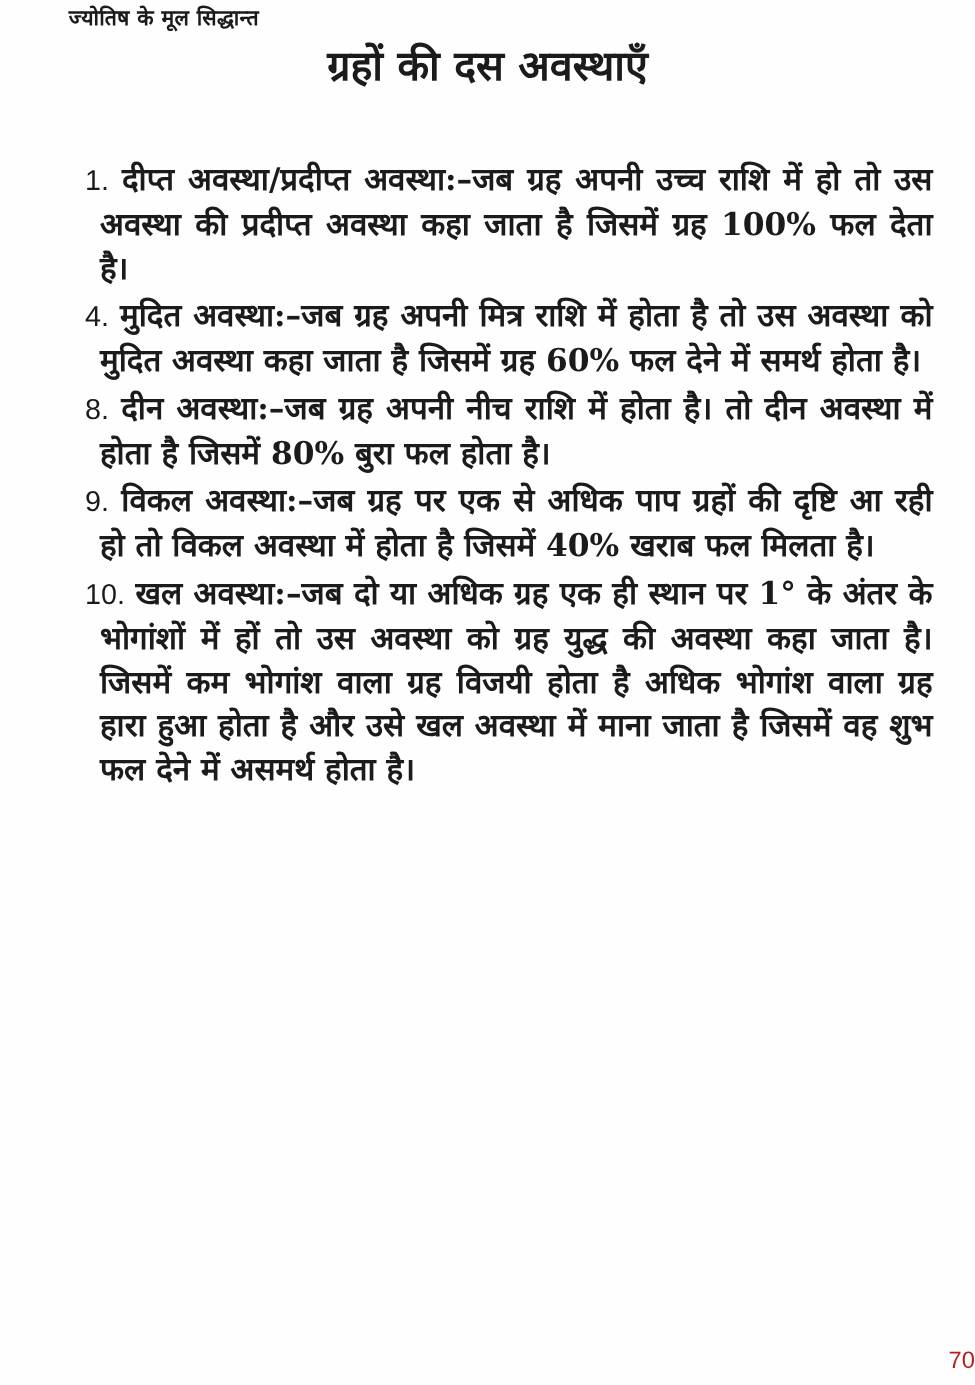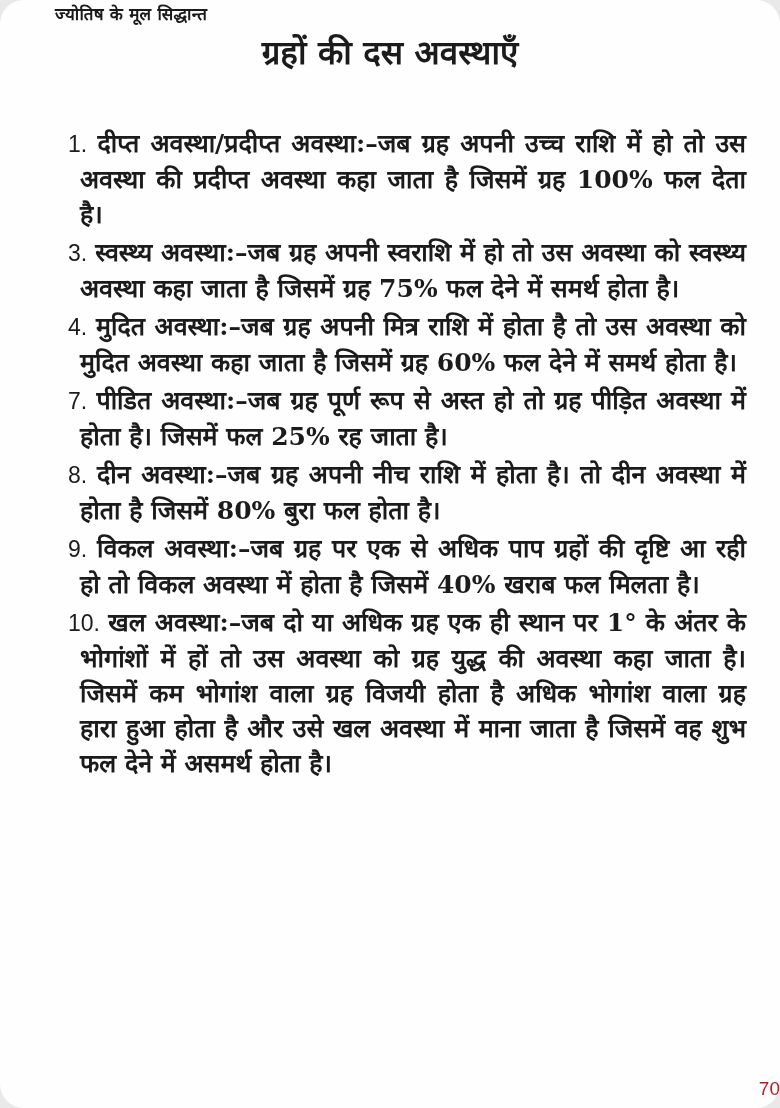--- a/index.html
+++ b/index.html
@@ -10,21 +10,20 @@
   .page {
     position: relative;
     width: 780px;
     height: 1108px;
     margin: 0 auto;
     background: #fefefe;
     color: #1b1b1b;
     font-family: "DejaVu Serif", "Liberation Serif", serif;
     overflow: hidden;
     box-sizing: border-box;
-    border-radius: 24px;
   }
   .running-header {
     position: absolute;
     top: 2px;
     left: 55px;
     font-size: 17px;
     font-weight: bold;
     letter-spacing: 0.2px;
     white-space: nowrap;
   }
@@ -80,36 +79,28 @@
   <h1 class="page-title">ग्रहों की दस अवस्थाएँ</h1>
 
   <div class="states-list">
 
     <div class="item">
       <span class="num">1.</span>
       <span class="head">दीप्त अवस्था/प्रदीप्त अवस्था:</span><span class="body-text">–जब ग्रह अपनी उच्च राशि में हो तो उस अवस्था की प्रदीप्त अवस्था कहा जाता है जिसमें ग्रह 100% फल देता है।</span>
     </div>
 
 
-    <div class="item">
-      <span class="num">3.</span>
-      <span class="head">स्वस्थ्य अवस्था:</span><span class="body-text">–जब ग्रह अपनी स्वराशि में हो तो उस अवस्था को स्वस्थ्य अवस्था कहा जाता है जिसमें ग्रह 75% फल देने में समर्थ होता है।</span>
-    </div>
 
     <div class="item">
       <span class="num">4.</span>
       <span class="head">मुदित अवस्था:</span><span class="body-text">–जब ग्रह अपनी मित्र राशि में होता है तो उस अवस्था को मुदित अवस्था कहा जाता है जिसमें ग्रह 60% फल देने में समर्थ होता है।</span>
     </div>
 
 
 
-    <div class="item">
-      <span class="num">7.</span>
-      <span class="head">पीडित अवस्था:</span><span class="body-text">–जब ग्रह पूर्ण रूप से अस्त हो तो ग्रह पीड़ित अवस्था में होता है। जिसमें फल 25% रह जाता है।</span>
-    </div>
 
     <div class="item">
       <span class="num">8.</span>
       <span class="head">दीन अवस्था:</span><span class="body-text">–जब ग्रह अपनी नीच राशि में होता है। तो दीन अवस्था में होता है जिसमें 80% बुरा फल होता है।</span>
     </div>
 
     <div class="item">
       <span class="num">9.</span>
       <span class="head">विकल अवस्था:</span><span class="body-text">–जब ग्रह पर एक से अधिक पाप ग्रहों की दृष्टि आ रही हो तो विकल अवस्था में होता है जिसमें 40% खराब फल मिलता है।</span>
     </div>

